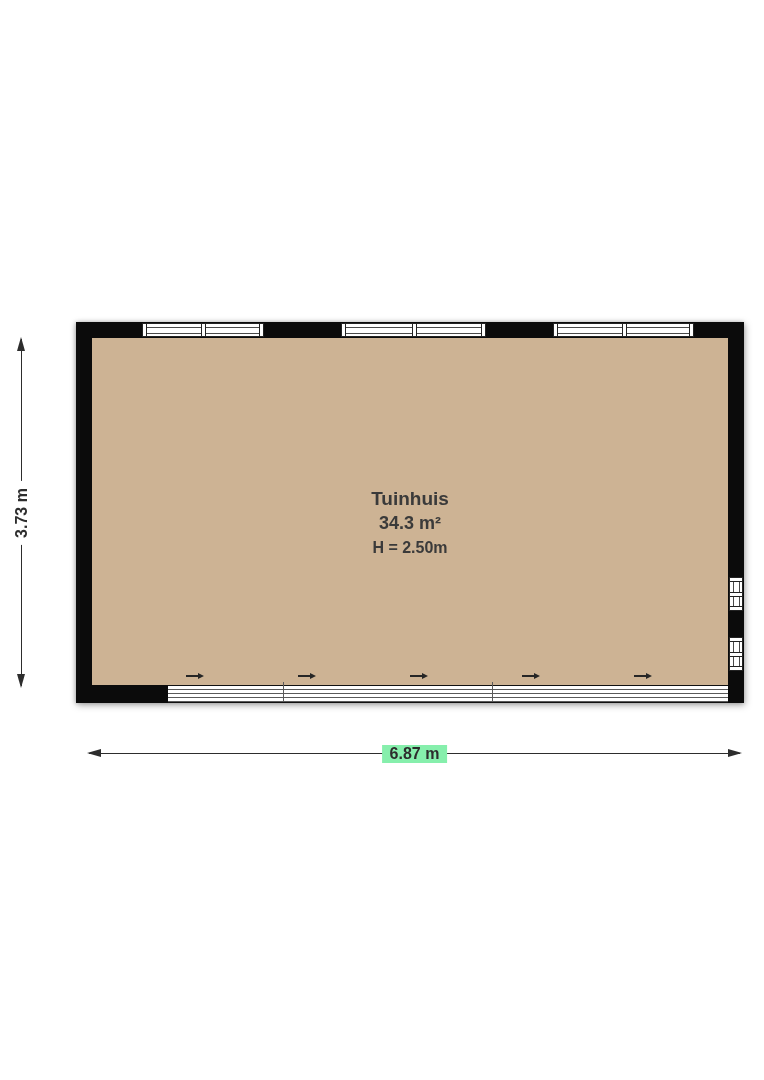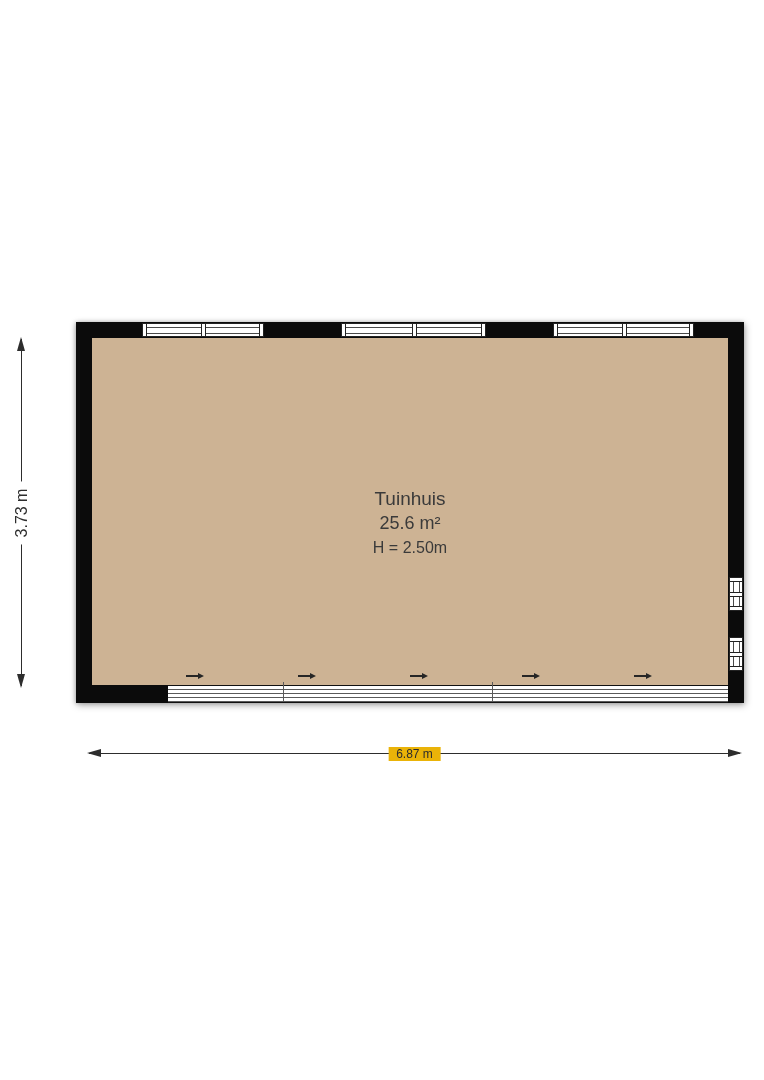--- a/index.html
+++ b/index.html
@@ -1,21 +1,21 @@
 <!DOCTYPE html>
 <html style="--floor: #cdb394; --wall: #0b0b0b; --window_fill: #ffffff; --line: #222222; --text: #3a3a3a;"><head>
 <meta charset="utf-8">
 <style>
   html,body{margin:0;padding:0;}
   body{
     width:764px;height:1080px;position:relative;background:#ffffff;
     font-family:"Liberation Sans",sans-serif;color:var(--text,#3a3a3a);
     overflow:hidden;
   }
-  .plan{position:absolute;left:0;top:0;width:646px;height:1080px;}
+  .plan{position:absolute;left:0;top:0;width:646px;height:1080px;font-weight:bold;}
 
   
   .building{
     position:absolute;left:76px;top:322px;width:668px;height:381px;
     background:var(--wall,#0b0b0b);
     box-shadow:1px 2px 7px rgba(0,0,0,0.35), -1px 0 4px rgba(0,0,0,0.18);
   }
   .floor{
     position:absolute;left:16px;top:16px;right:16px;bottom:18px;
     background:var(--floor,#cdb394);
@@ -112,21 +112,21 @@
     border-right:14px solid #2d2d2d;
   }
   .dim-h .head.right{
     top:3px;right:0;
     border-top:4.5px solid transparent;border-bottom:4.5px solid transparent;
     border-left:14px solid #2d2d2d;
   }
   .dim-h .label{
     position:absolute;left:50%;top:50%;
     transform:translate(-50%,-50%);
-    background:#eab308;padding:0 8px;font-size:12px;white-space:nowrap;
+    background:#86efac;padding:0 8px;font-size:16px;white-space:nowrap;
   }
 </style>
 </head>
 <body>
 
 <div class="plan">
 
   <div class="building">
     <div class="floor"></div>
 
@@ -167,21 +167,21 @@
       <div class="track-divider" style="left:324px"></div>
     </div>
     <div class="slide-arrow" style="left:110px"></div>
     <div class="slide-arrow" style="left:222px"></div>
     <div class="slide-arrow" style="left:334px"></div>
     <div class="slide-arrow" style="left:446px"></div>
     <div class="slide-arrow" style="left:558px"></div>
 
     <div class="room-label" style="left:234px;top:164px;position:absolute;">
       <div class="room-name">Tuinhuis</div>
-      <div class="room-area">25.6 m²</div>
+      <div class="room-area">34.3 m²</div>
       <div class="room-height">H = 2.50m</div>
     </div>
   </div>
 
   <div class="dim dim-v">
     <div class="line"></div>
     <div class="head top"></div>
     <div class="head bot"></div>
     <div class="label">3.73 m</div>
   </div>

